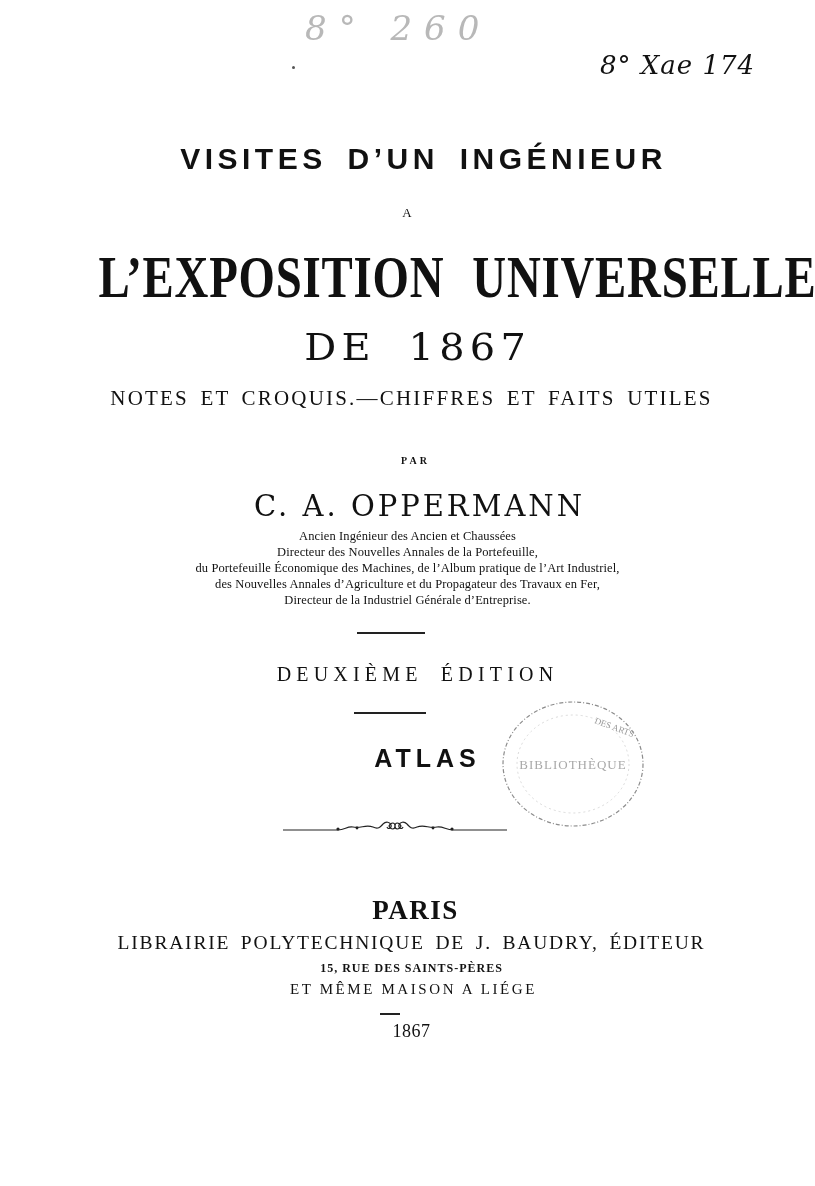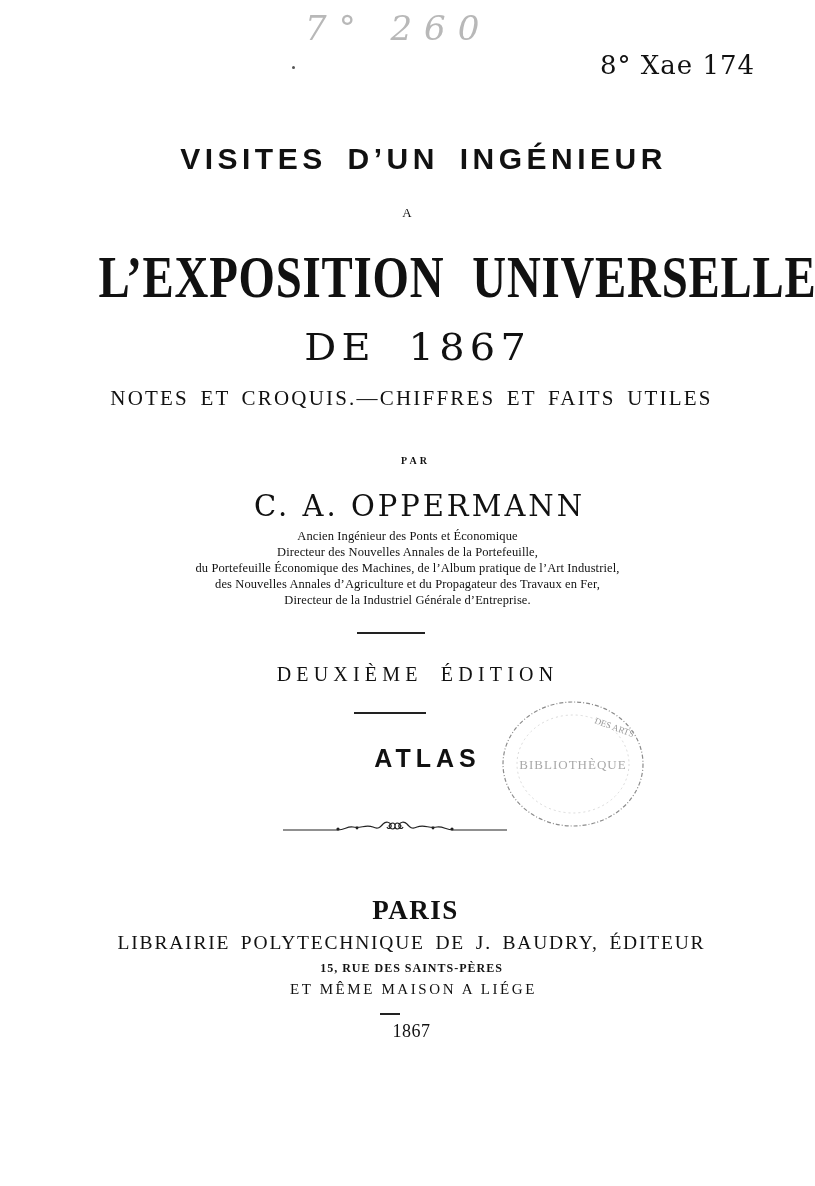--- a/index.html
+++ b/index.html
@@ -23,20 +23,21 @@
       left: 305px; top: 8px;
       font-family: "DejaVu Serif", serif;
       font-style: italic;
       font-size: 34px;
       color: #b8b8b8;
       letter-spacing: 12px;
     }
     .ink-mark {
       left: 600px; top: 50px;
       font-family: "DejaVu Serif", serif;
+      font-style: italic;
       font-size: 26px;
       color: #111;
       letter-spacing: 1px;
     }
     .dot-mark {
       left: 292px; top: 66px;
       width: 3px; height: 3px; background: #555; border-radius: 50%;
     }
 
     
@@ -164,33 +165,33 @@
       top: 1021px;
       font-weight: normal;
       font-size: 18px;
       letter-spacing: 0.5px;
       padding-left: 4px;
     }
   </style>
 </head>
 <body>
 
-<div class="abs pencil-mark">7° 260</div>
+<div class="abs pencil-mark">8° 260</div>
 <div class="abs dot-mark"></div>
 <div class="abs ink-mark">8° Xae 174</div>
 
 <div class="abs center t-visites">VISITES D’UN INGÉNIEUR</div>
 <div class="abs center t-a">A</div>
 <div class="abs center t-expo">L’EXPOSITION UNIVERSELLE</div>
 <div class="abs center t-de">DE 1867</div>
 <div class="abs center t-notes">NOTES ET CROQUIS.—CHIFFRES ET FAITS UTILES</div>
 <div class="abs center t-par">PAR</div>
 <div class="abs center t-author">C. A. OPPERMANN</div>
 
-<div class="abs center t-cred" style="top:528px;">Ancien Ingénieur des Ponts et Économique</div>
+<div class="abs center t-cred" style="top:528px;">Ancien Ingénieur des Ancien et Chaussées</div>
 <div class="abs center t-cred" style="top:544px;">Directeur des Nouvelles Annales de la Portefeuille,</div>
 <div class="abs center t-cred" style="top:560px;">du Portefeuille Économique des Machines, de l’Album pratique de l’Art Industriel,</div>
 <div class="abs center t-cred" style="top:576px;">des Nouvelles Annales d’Agriculture et du Propagateur des Travaux en Fer,</div>
 <div class="abs center t-cred" style="top:592px;">Directeur de la Industriel Générale d’Entreprise.</div>
 
 <div class="rule" style="left:357px; top:632px; width:68px;"></div>
 <div class="abs center t-edition">DEUXIÈME ÉDITION</div>
 <div class="rule" style="left:354px; top:712px; width:72px;"></div>
 <div class="abs center t-atlas">ATLAS</div>
 

